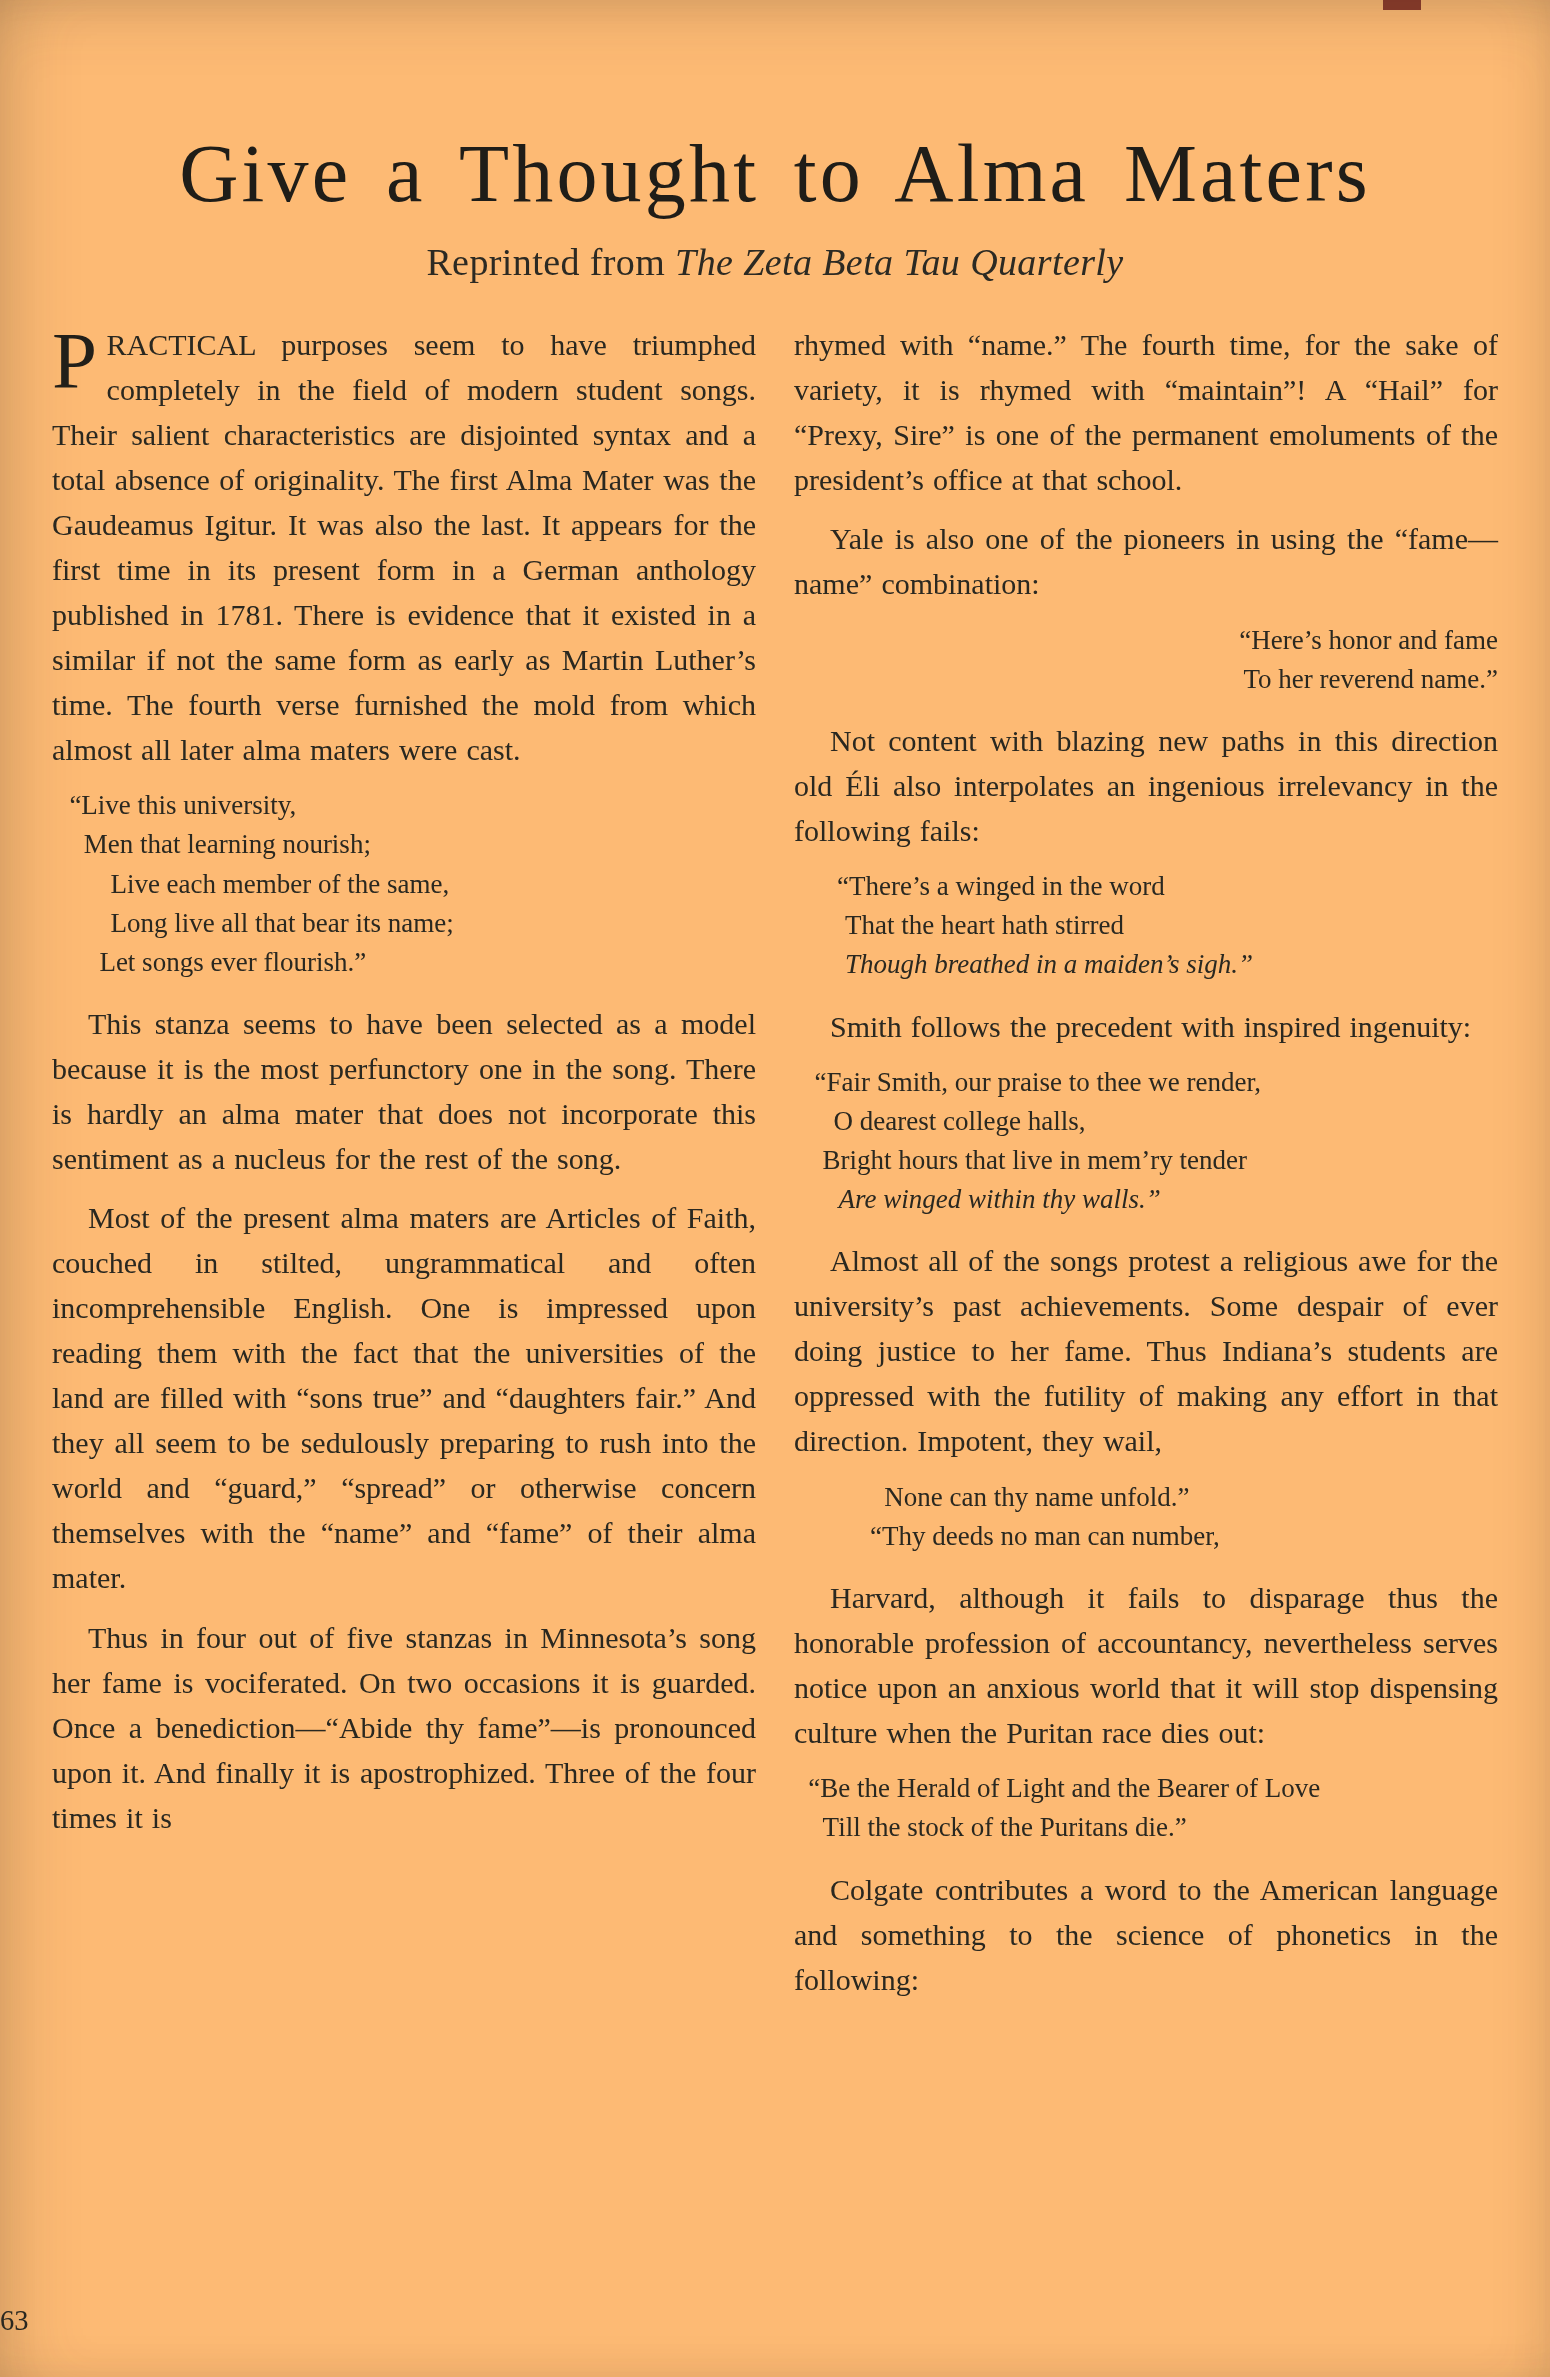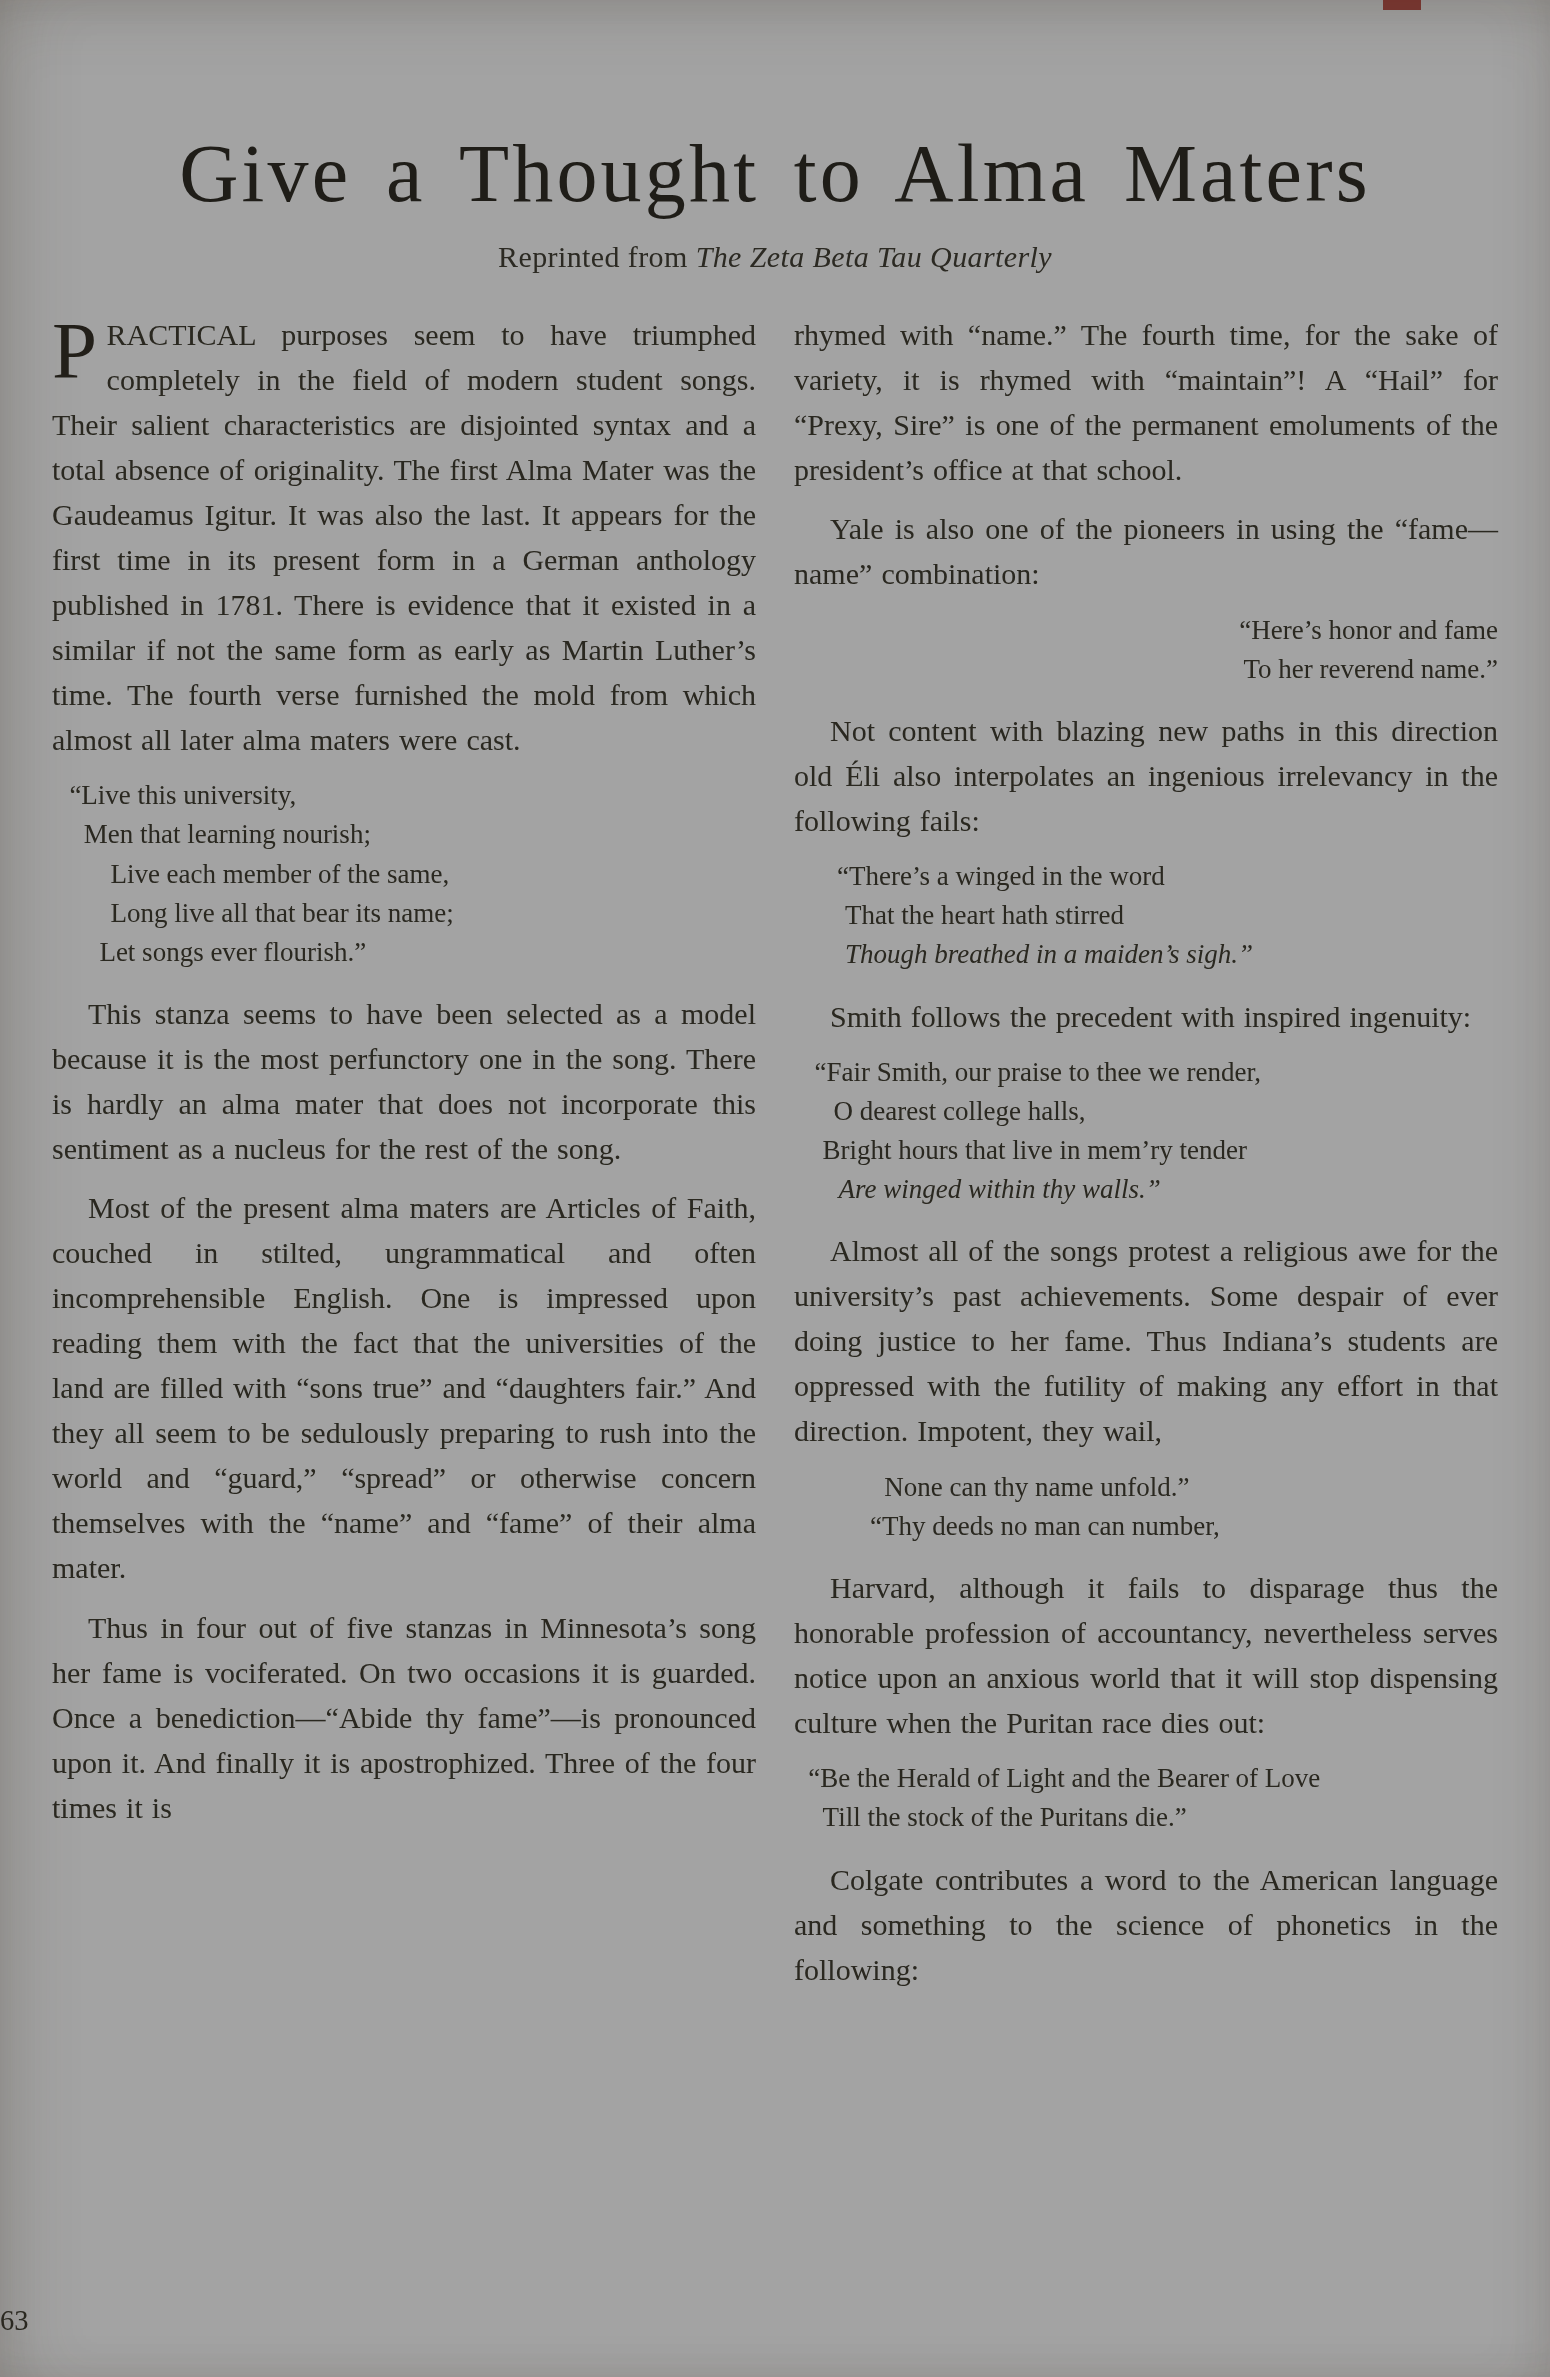--- a/index.html
+++ b/index.html
@@ -6,21 +6,21 @@
   html, body { margin: 0; padding: 0; }
   body {
     background: #777;
     font-family: "Liberation Serif", "DejaVu Serif", serif;
   }
   .page {
     position: relative;
     width: 1550px;
     height: 2377px;
     margin: 0 auto;
-    background: #a3a3a3;
+    background: #fdba74;
     color: #2a2820;
     overflow: hidden;
     box-shadow:
       inset 48px 0 71px -36px rgba(70,60,45,.20),
       inset -36px 0 63px -36px rgba(70,60,45,.14),
       inset 0 40px 71px -36px rgba(70,60,45,.22),
       inset 0 -28px 55px -36px rgba(70,60,45,.12);
   }
   .speck {
     position: absolute;
@@ -35,21 +35,21 @@
   .title {
     margin: 0;
     font-weight: 400;
     font-size: 82px;
     letter-spacing: 3.2px;
     word-spacing: 11px;
     color: #1f1d18;
   }
   .subtitle {
     margin: 19px 0 0;
-    font-size: 30px;
+    font-size: 38px;
     letter-spacing: 0.4px;
     color: #2c2a23;
   }
   .subtitle em { font-style: italic; }
   .columns {
     display: flex;
     justify-content: space-between;
     padding: 38px 52px 0;
   }
   .col {

